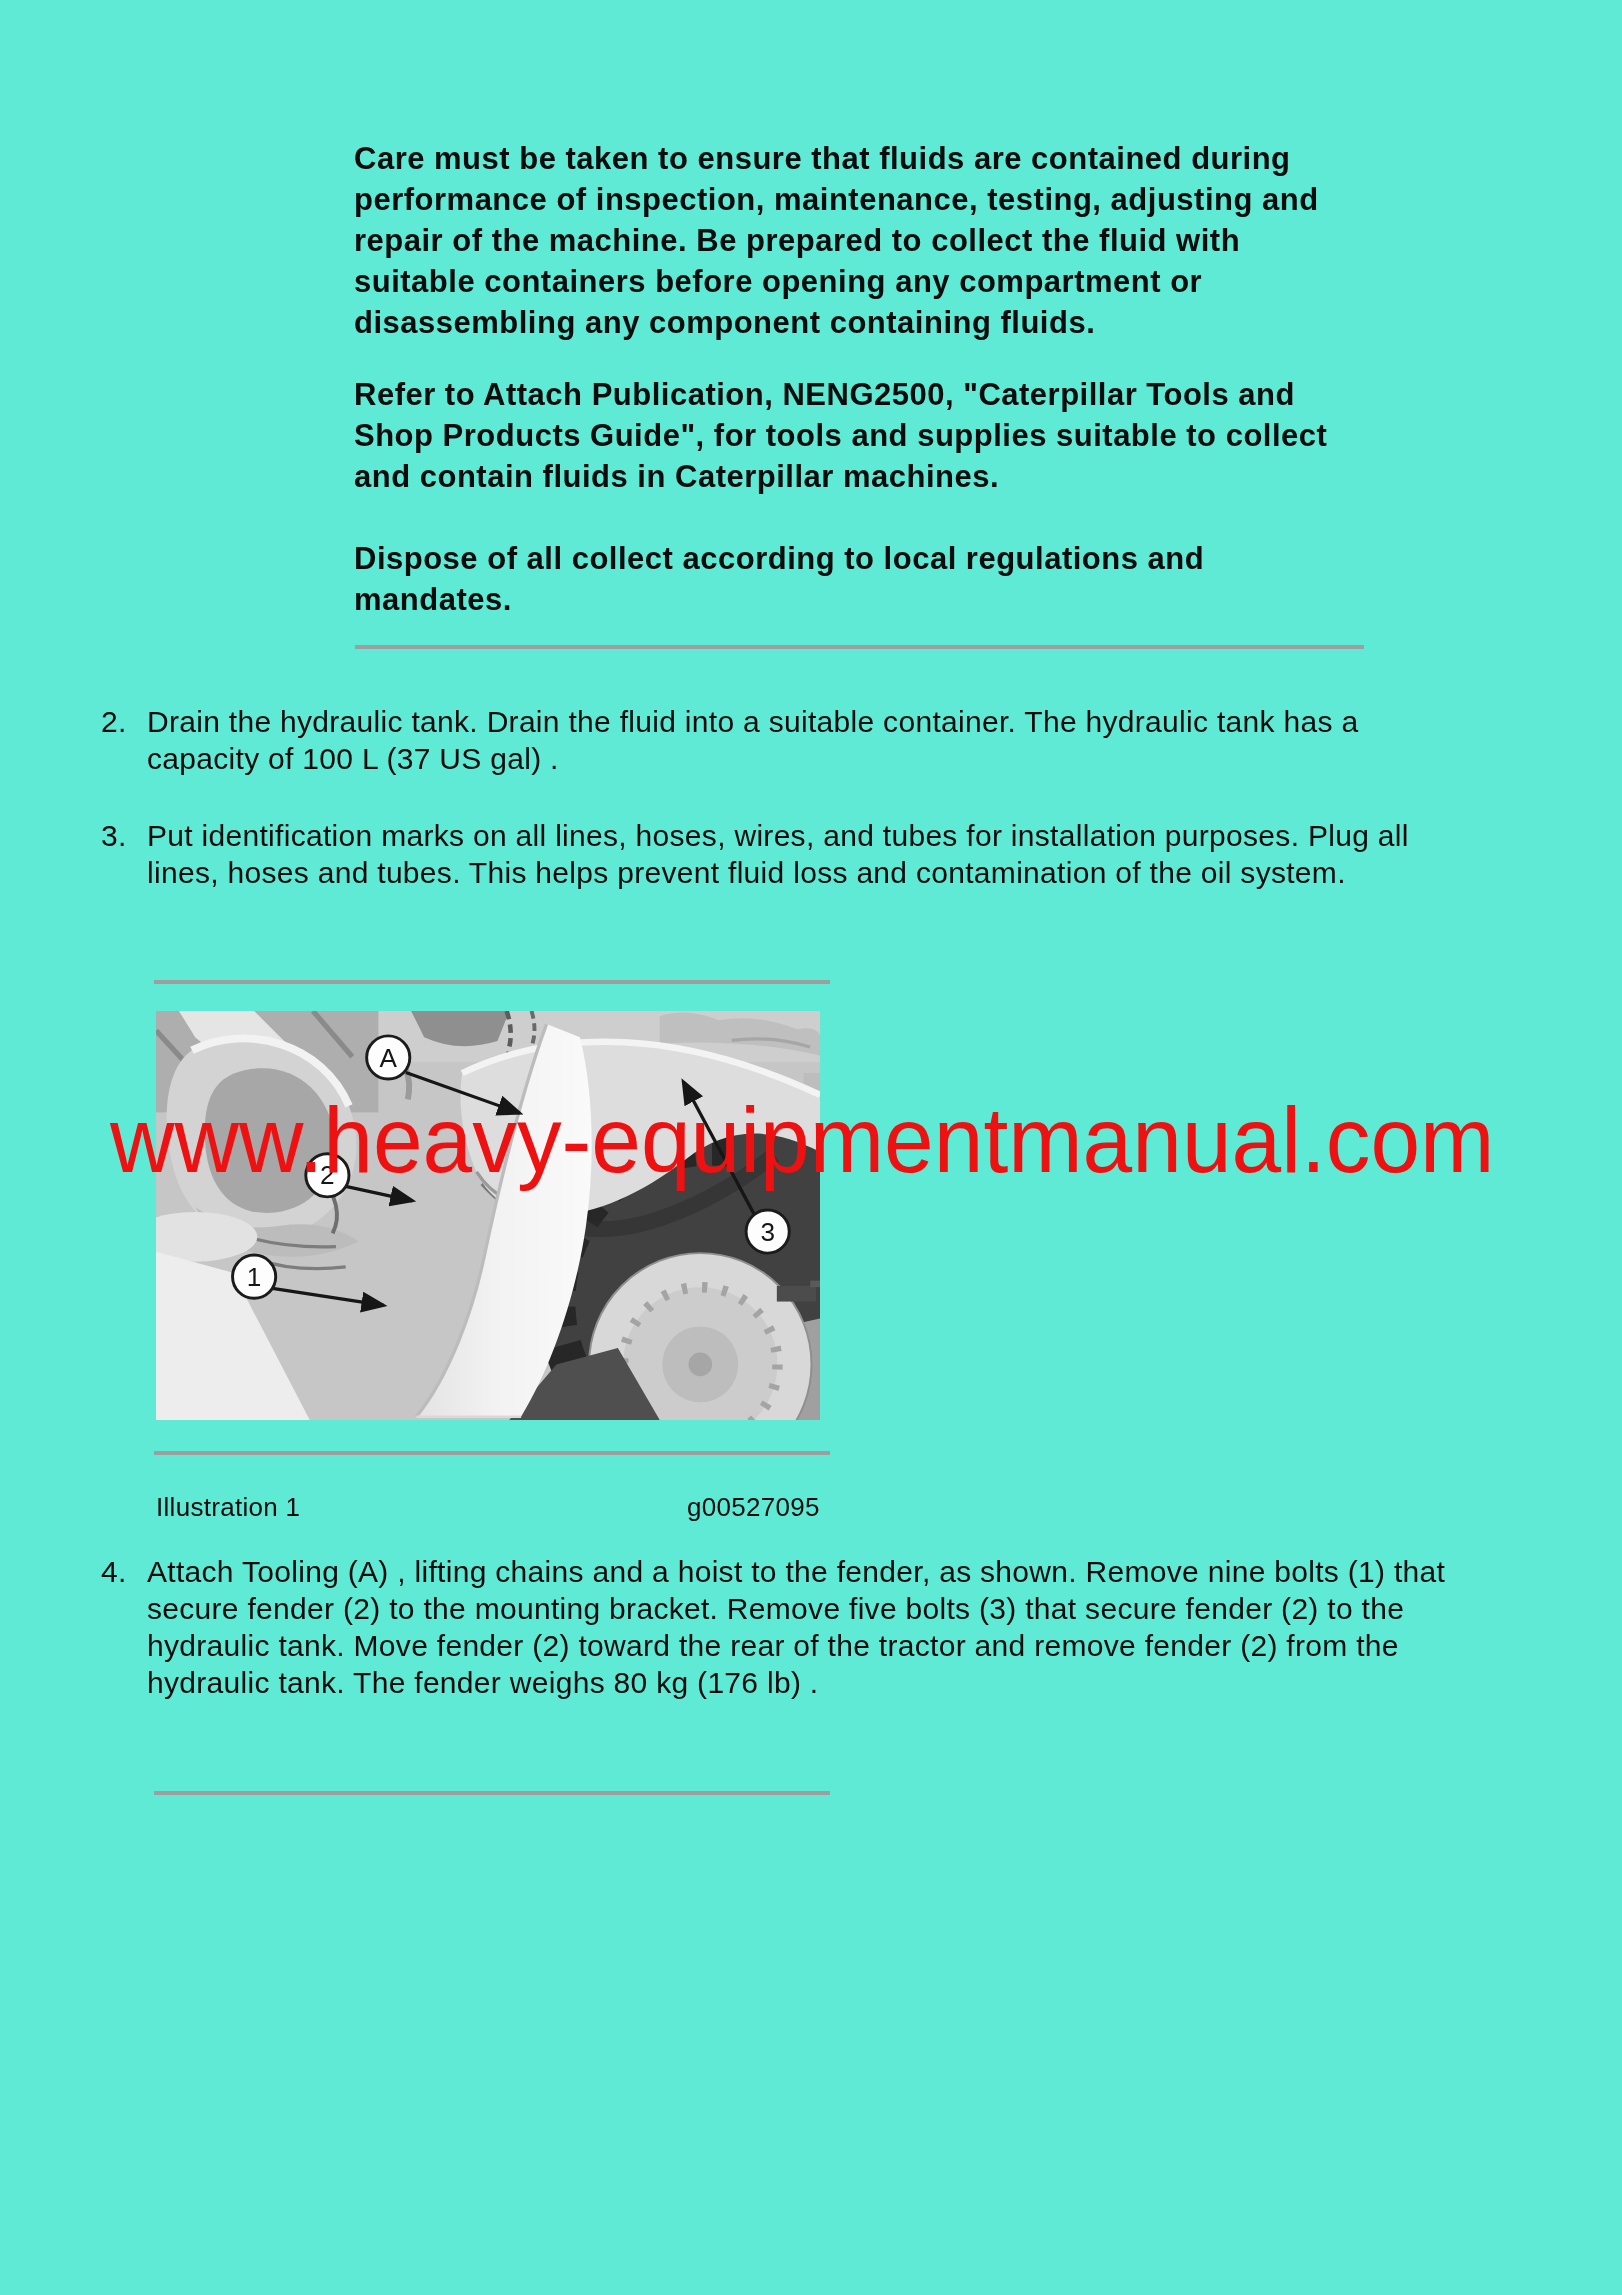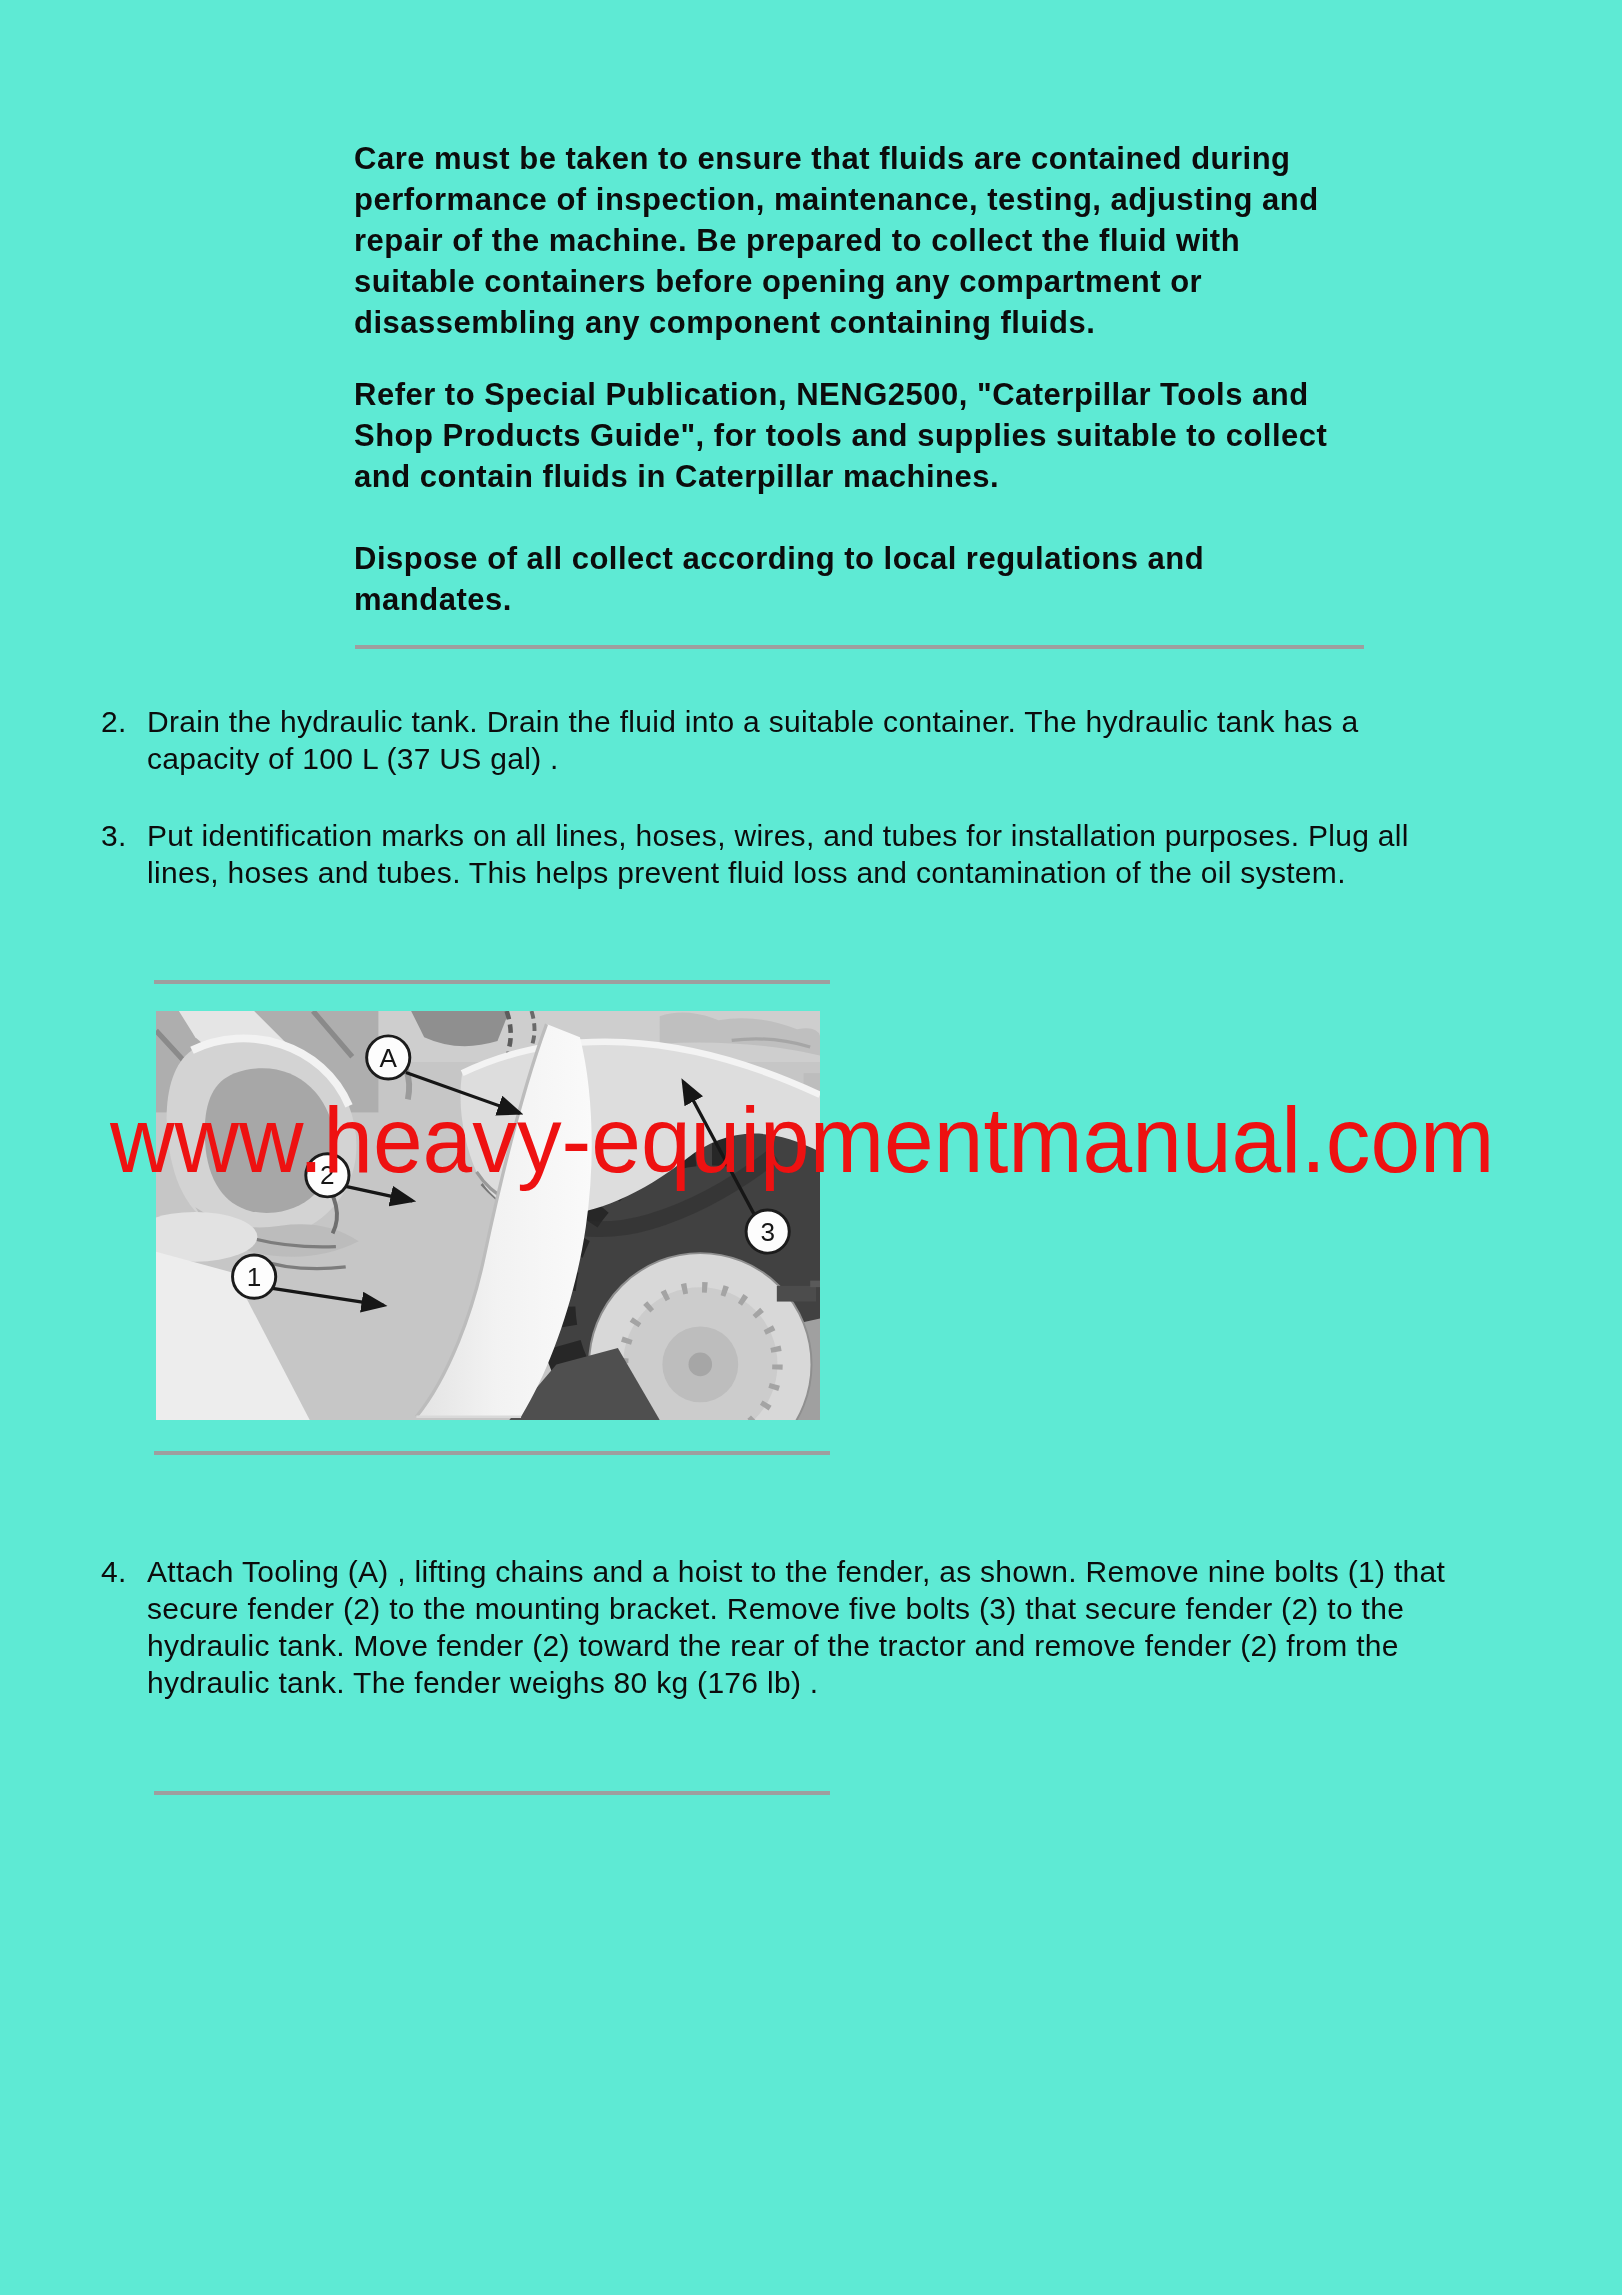--- a/index.html
+++ b/index.html
@@ -50,21 +50,21 @@
 <body>
 
 <div class="page">
 
   <section class="warning">
     <p class="wpara p1">Care must be taken to ensure that fluids are contained during
 performance of inspection, maintenance, testing, adjusting and
 repair of the machine. Be prepared to collect the fluid with
 suitable containers before opening any compartment or
 disassembling any component containing fluids.</p>
-    <p class="wpara p2">Refer to Special Publication, NENG2500, "Caterpillar Tools and
+    <p class="wpara p2">Refer to Attach Publication, NENG2500, "Caterpillar Tools and
 Shop Products Guide", for tools and supplies suitable to collect
 and contain fluids in Caterpillar machines.</p>
     <p class="wpara p3">Dispose of all collect according to local regulations and
 mandates.</p>
   </section>
 
   <div class="rule rule1"></div>
 
   <div class="step step2">
     <span class="num">2.</span>
@@ -191,20 +191,24 @@
       </g>
       <g>
         <circle cx="935" cy="337" r="33" fill="#fdfdfd" stroke="#1b1b1b" stroke-width="4.5"></circle>
         <text class="callout-label" x="935" y="351" text-anchor="middle">3</text>
       </g>
     </svg>
   </figure>
 
   <div class="rule rule3"></div>
 
+  <div class="caption">
+    <span class="cap-left">Illustration 1</span>
+    <span class="cap-right">g00527095</span>
+  </div>
 
   <div class="step step4">
     <span class="num">4.</span>
     <div class="stext">Attach Tooling (A) , lifting chains and a hoist to the fender, as shown. Remove nine bolts (1) that
 secure fender (2) to the mounting bracket. Remove five bolts (3) that secure fender (2) to the
 hydraulic tank. Move fender (2) toward the rear of the tractor and remove fender (2) from the
 hydraulic tank. The fender weighs 80 kg (176 lb) .</div>
   </div>
 
   <div class="rule rule4"></div>

